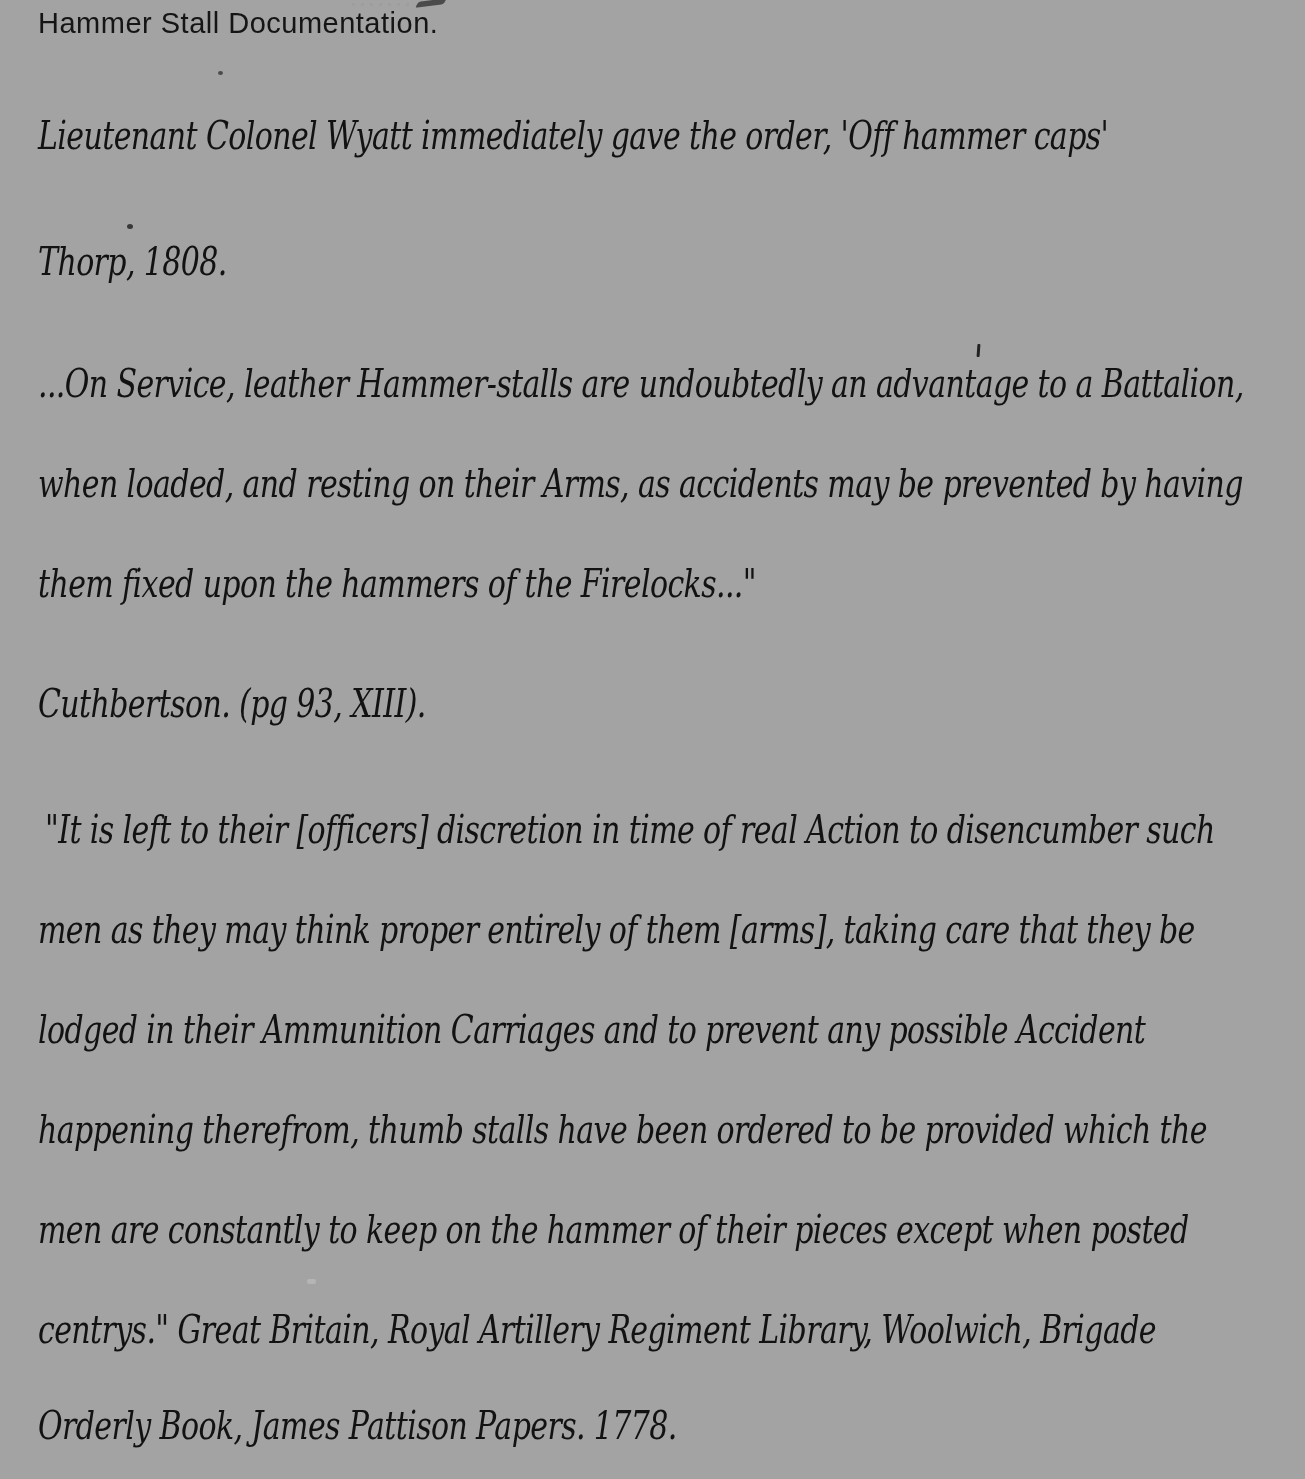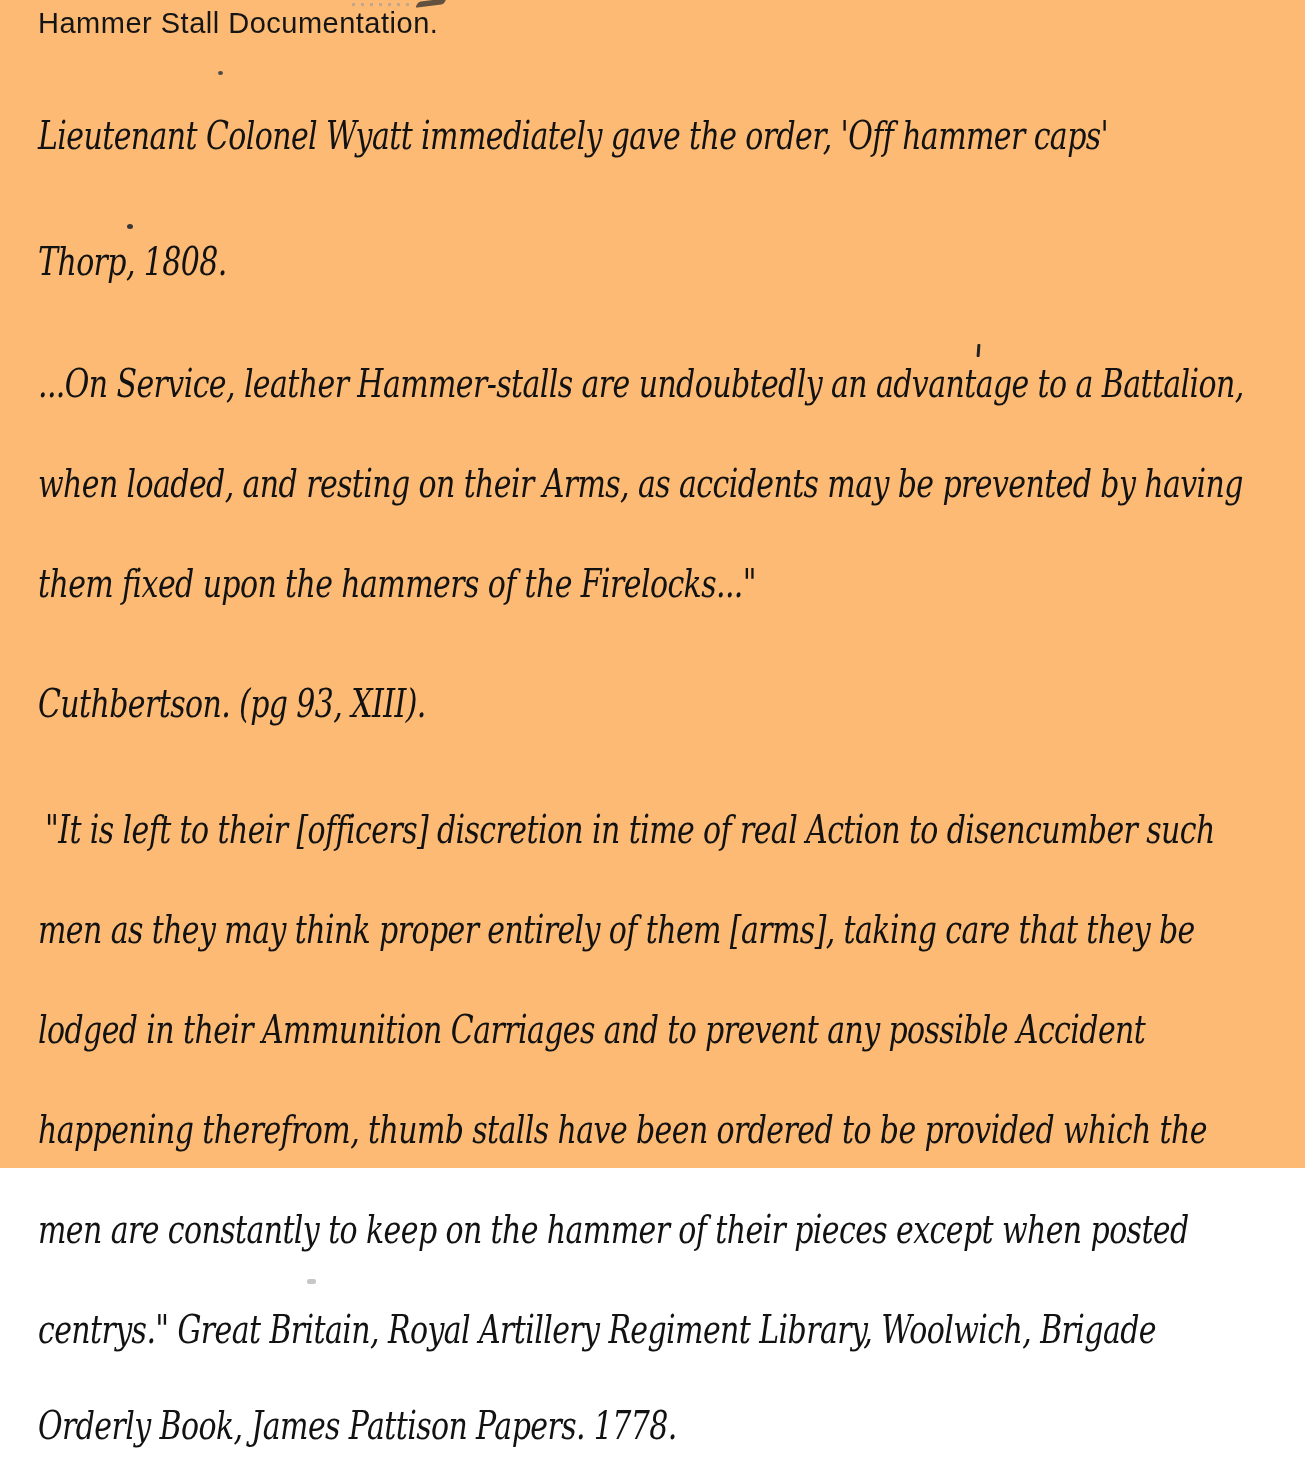--- a/index.html
+++ b/index.html
@@ -6,22 +6,22 @@
     margin: 0;
     padding: 0;
     background: #ffffff;
     width: 1305px;
     height: 1479px;
     overflow: hidden;
   }
   .page {
     position: relative;
     width: 1305px;
-    height: 1168px;
-    background: #fdba74;
+    height: 1479px;
+    background: #a3a3a3;
     font-family: "Liberation Sans", sans-serif;
   }
   .doc-title {
     position: absolute;
     left: 38px;
     top: 7px;
     font-family: "Liberation Sans", sans-serif;
     font-size: 29px;
     font-weight: 500;
     letter-spacing: 0.5px;

